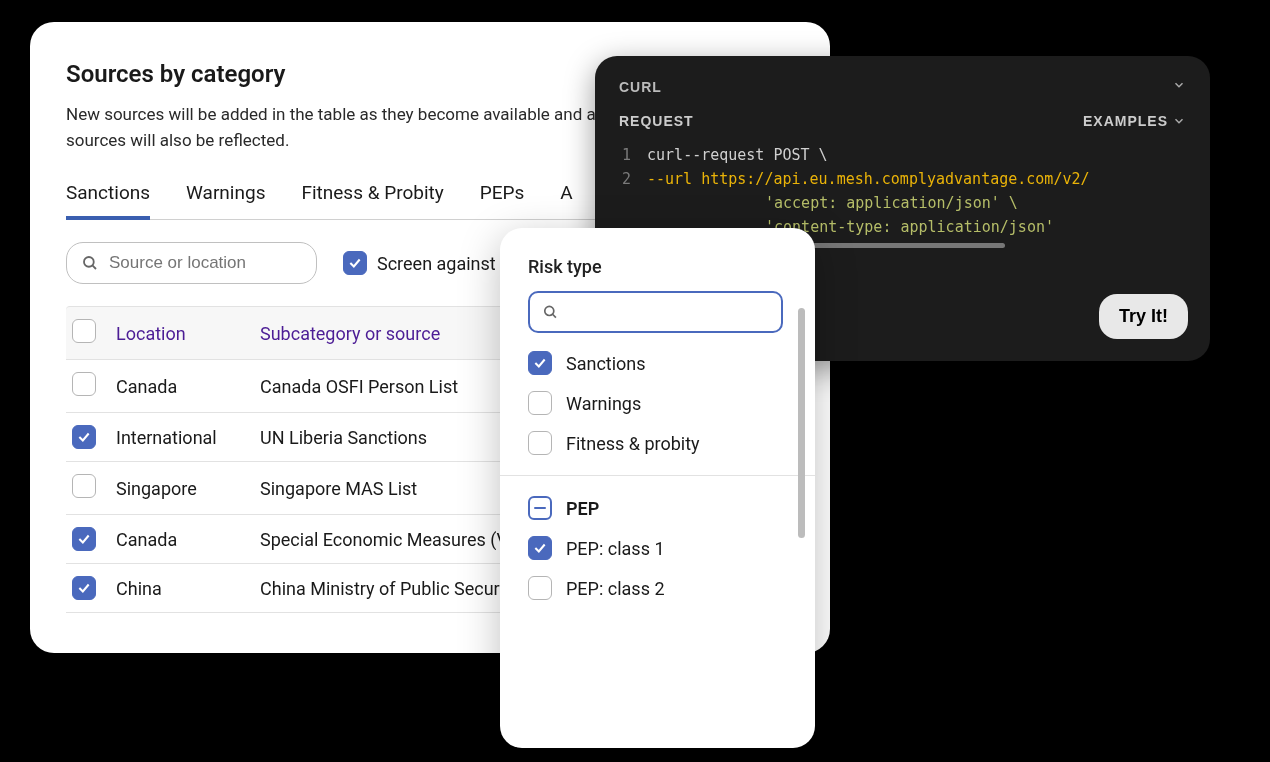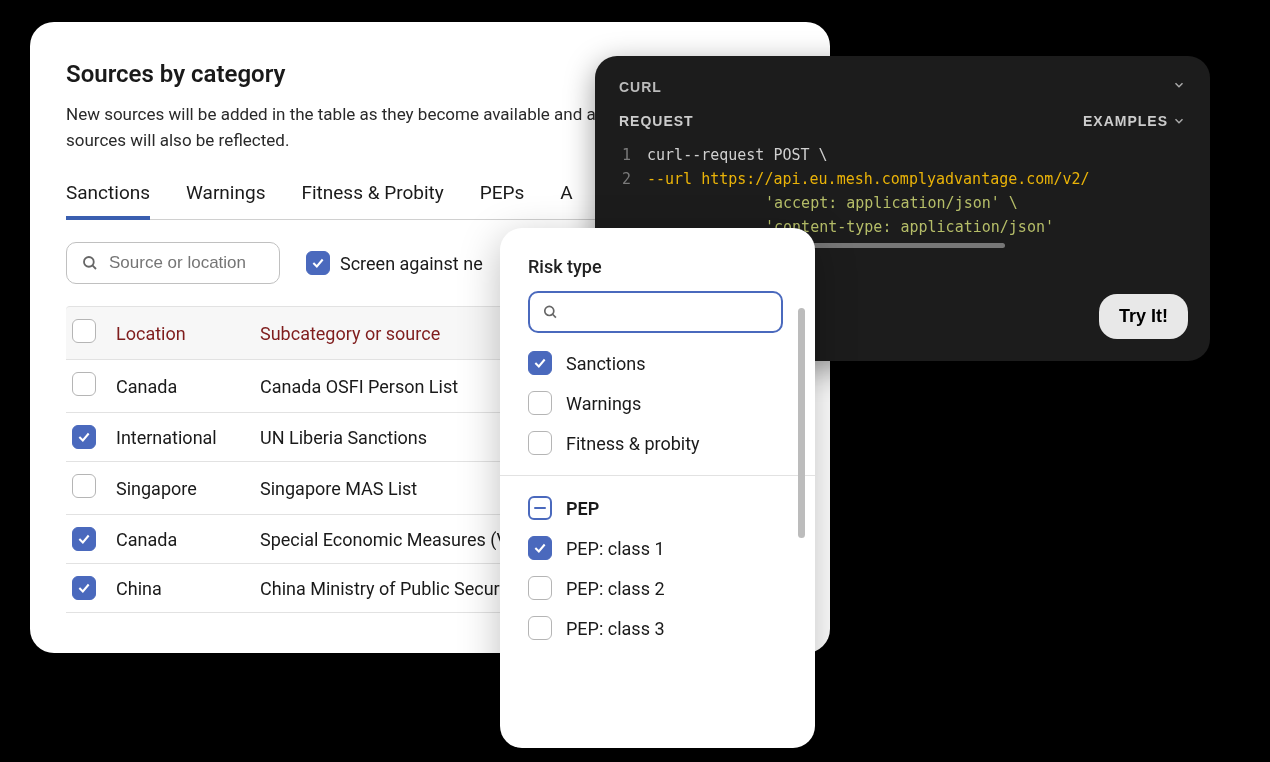--- a/index.html
+++ b/index.html
@@ -57,23 +57,23 @@
   .filter-row {
     display: flex;
     align-items: center;
     gap: 26px;
     margin-bottom: 22px;
   }
   .search-box {
     display: flex;
     align-items: center;
     border: 1.5px solid #c0c0c0;
-    border-radius: 10px;
+    border-radius: 17px;
     padding: 10px 14px;
-    width: 214px;
+    width: 251px;
     gap: 10px;
   }
   .search-box input {
     border: none;
     outline: none;
     font-size: 17px;
     color: #555;
     width: 100%;
     background: transparent;
   }
@@ -122,21 +122,21 @@
   .row {
     display: flex;
     align-items: center;
     gap: 14px;
     padding: 12px 6px;
     border-bottom: 1px solid #e2e2e2;
     font-size: 18px;
     color: #1a1a1a;
   }
   .row.header {
-    color: #7f1d1d;
+    color: #4c1d95;
     font-weight: 400;
     border-top: 1px solid #e2e2e2;
     background: #f7f7f7;
     border-radius: 4px 4px 0 0;
   }
   .col-check { width: 30px; }
   .col-loc   { width: 130px; }
   .col-sub   { flex: 1; white-space: nowrap; overflow: hidden; }
 
   
@@ -434,19 +434,15 @@
           <svg width="14" height="14" viewBox="0 0 24 24" fill="none" stroke="#fff" stroke-width="3.5">
             <polyline points="4 12 10 18 20 6"></polyline>
           </svg>
         </span>
       <span>PEP: class 1</span>
     </div>
     <div class="risk-item">
       <span class="checkbox"></span>
       <span>PEP: class 2</span>
     </div>
-    <div class="risk-item">
-      <span class="checkbox"></span>
-      <span>PEP: class 3</span>
-    </div>
   </div>
   <div class="risk-scroll"></div>
 </div>
 
 </body></html>

